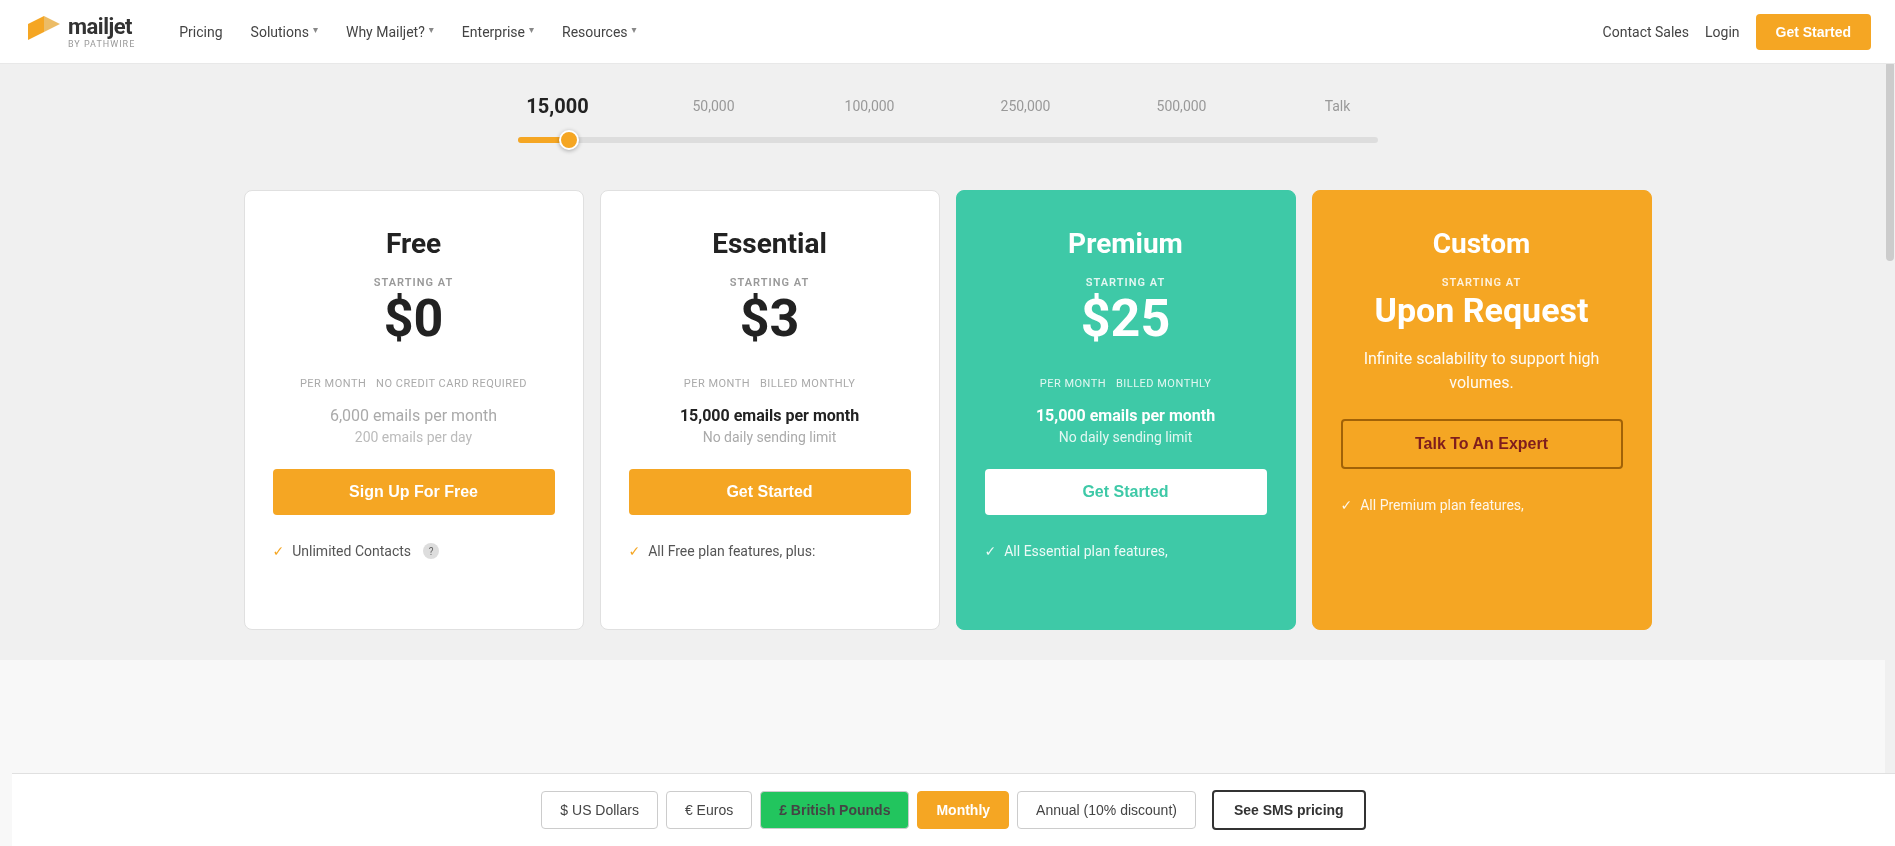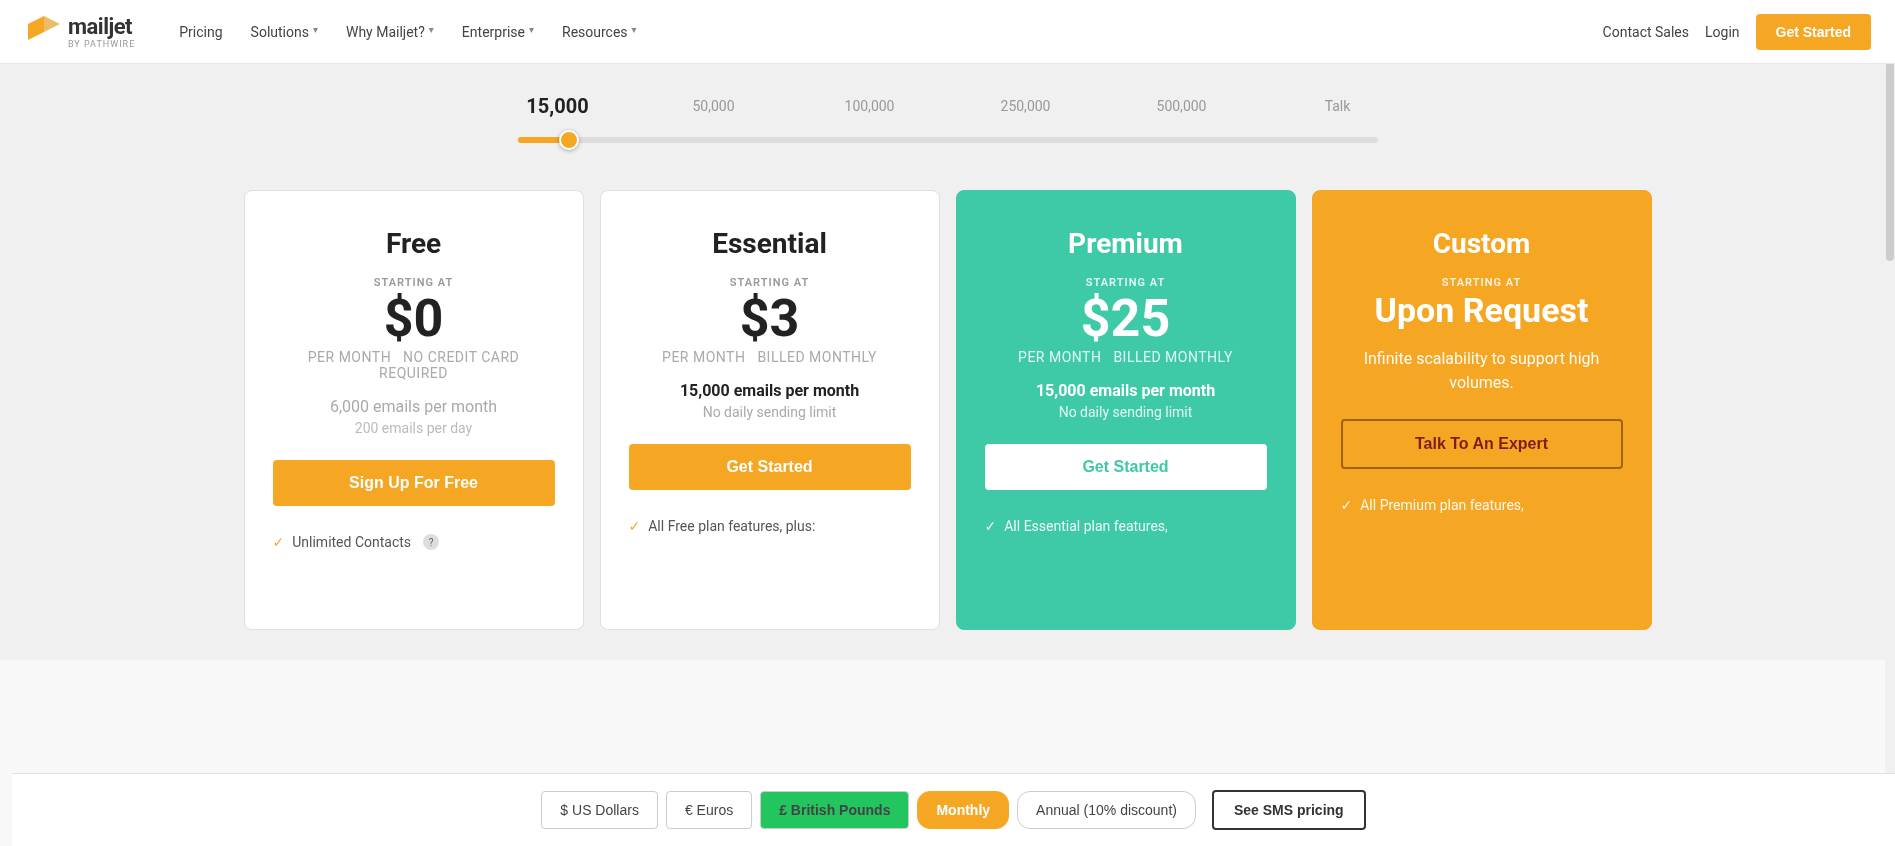--- a/index.html
+++ b/index.html
@@ -89,22 +89,23 @@
     .pricing-card.custom .starting-at { color: rgba(255,255,255,0.85); }
 
     .price {
       font-size: 52px; font-weight: 700; color: #222; line-height: 1;
       margin-bottom: 4px;
     }
     .pricing-card.premium .price,
     .pricing-card.custom .price { color: #fff; }
 
     .price-sub {
-      font-size: 14px; color: #aaa; letter-spacing: 0.5px; margin-bottom: 16px;
+      font-size: 11px; color: #aaa; letter-spacing: 0.5px; margin-bottom: 16px;
       text-transform: uppercase;
+      margin-top: 28px;
     }
     .pricing-card.premium .price-sub,
     .pricing-card.custom .price-sub { color: rgba(255,255,255,0.85); }
 
     .emails-info {
       font-size: 16px; font-weight: 700; color: #222; margin-bottom: 4px;
     }
     .pricing-card.premium .emails-info { color: #fff; }
 
     .no-limit {
@@ -149,21 +150,21 @@
       background: #fff; border-top: 1px solid #e0e0e0;
       display: flex; align-items: center; justify-content: center;
       padding: 16px 24px; gap: 8px; z-index: 100;
     }
     .currency-btn {
       padding: 10px 18px; border-radius: 4px; font-size: 14px; cursor: pointer;
       border: 1px solid #ccc; background: #fff; color: #444;
     }
     .currency-btn.active { background: #22c55e; font-weight: 700; }
     .billing-btn {
-      padding: 10px 18px; border-radius: 13px; font-size: 14px; cursor: pointer;
+      padding: 10px 18px; border-radius: 4px; font-size: 14px; cursor: pointer;
       border: 1px solid #ccc; background: #fff; color: #444;
     }
     .billing-btn.active { background: #f5a623; color: #fff; border-color: #f5a623; font-weight: 600; }
     .sms-btn {
       padding: 10px 20px; border-radius: 4px; font-size: 14px; cursor: pointer;
       border: 2px solid #333; background: #fff; color: #333; font-weight: 600;
       margin-left: 8px;
     }
 
     .scrollbar-area { position: fixed; right: 0; top: 0; bottom: 0; width: 10px; background: #f0f0f0; }

